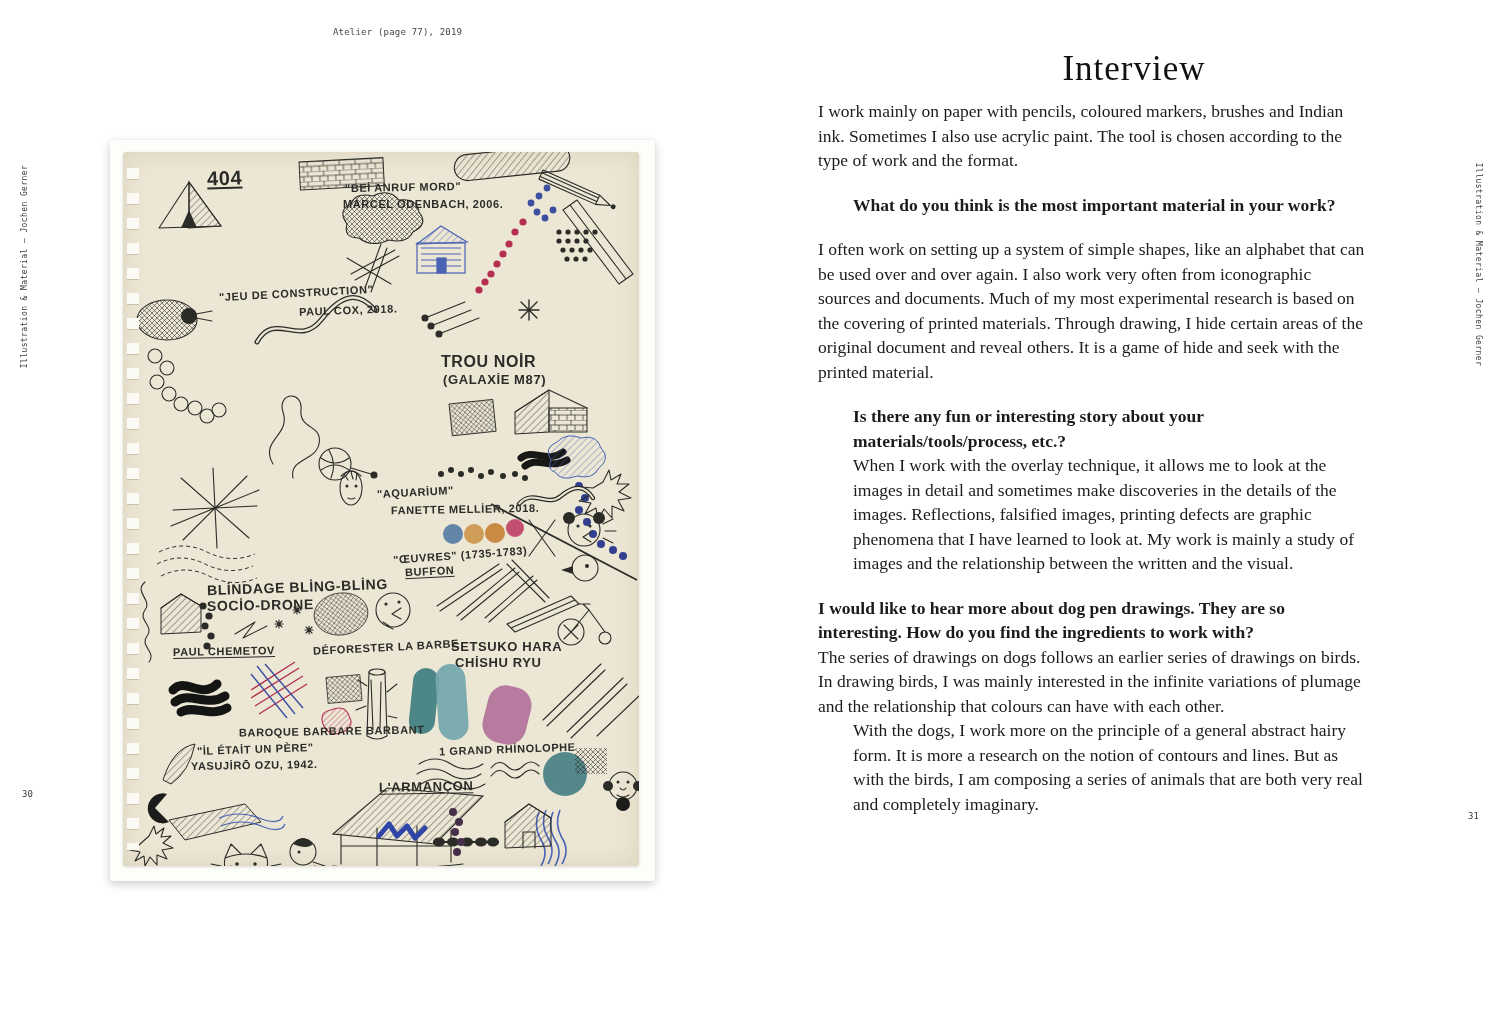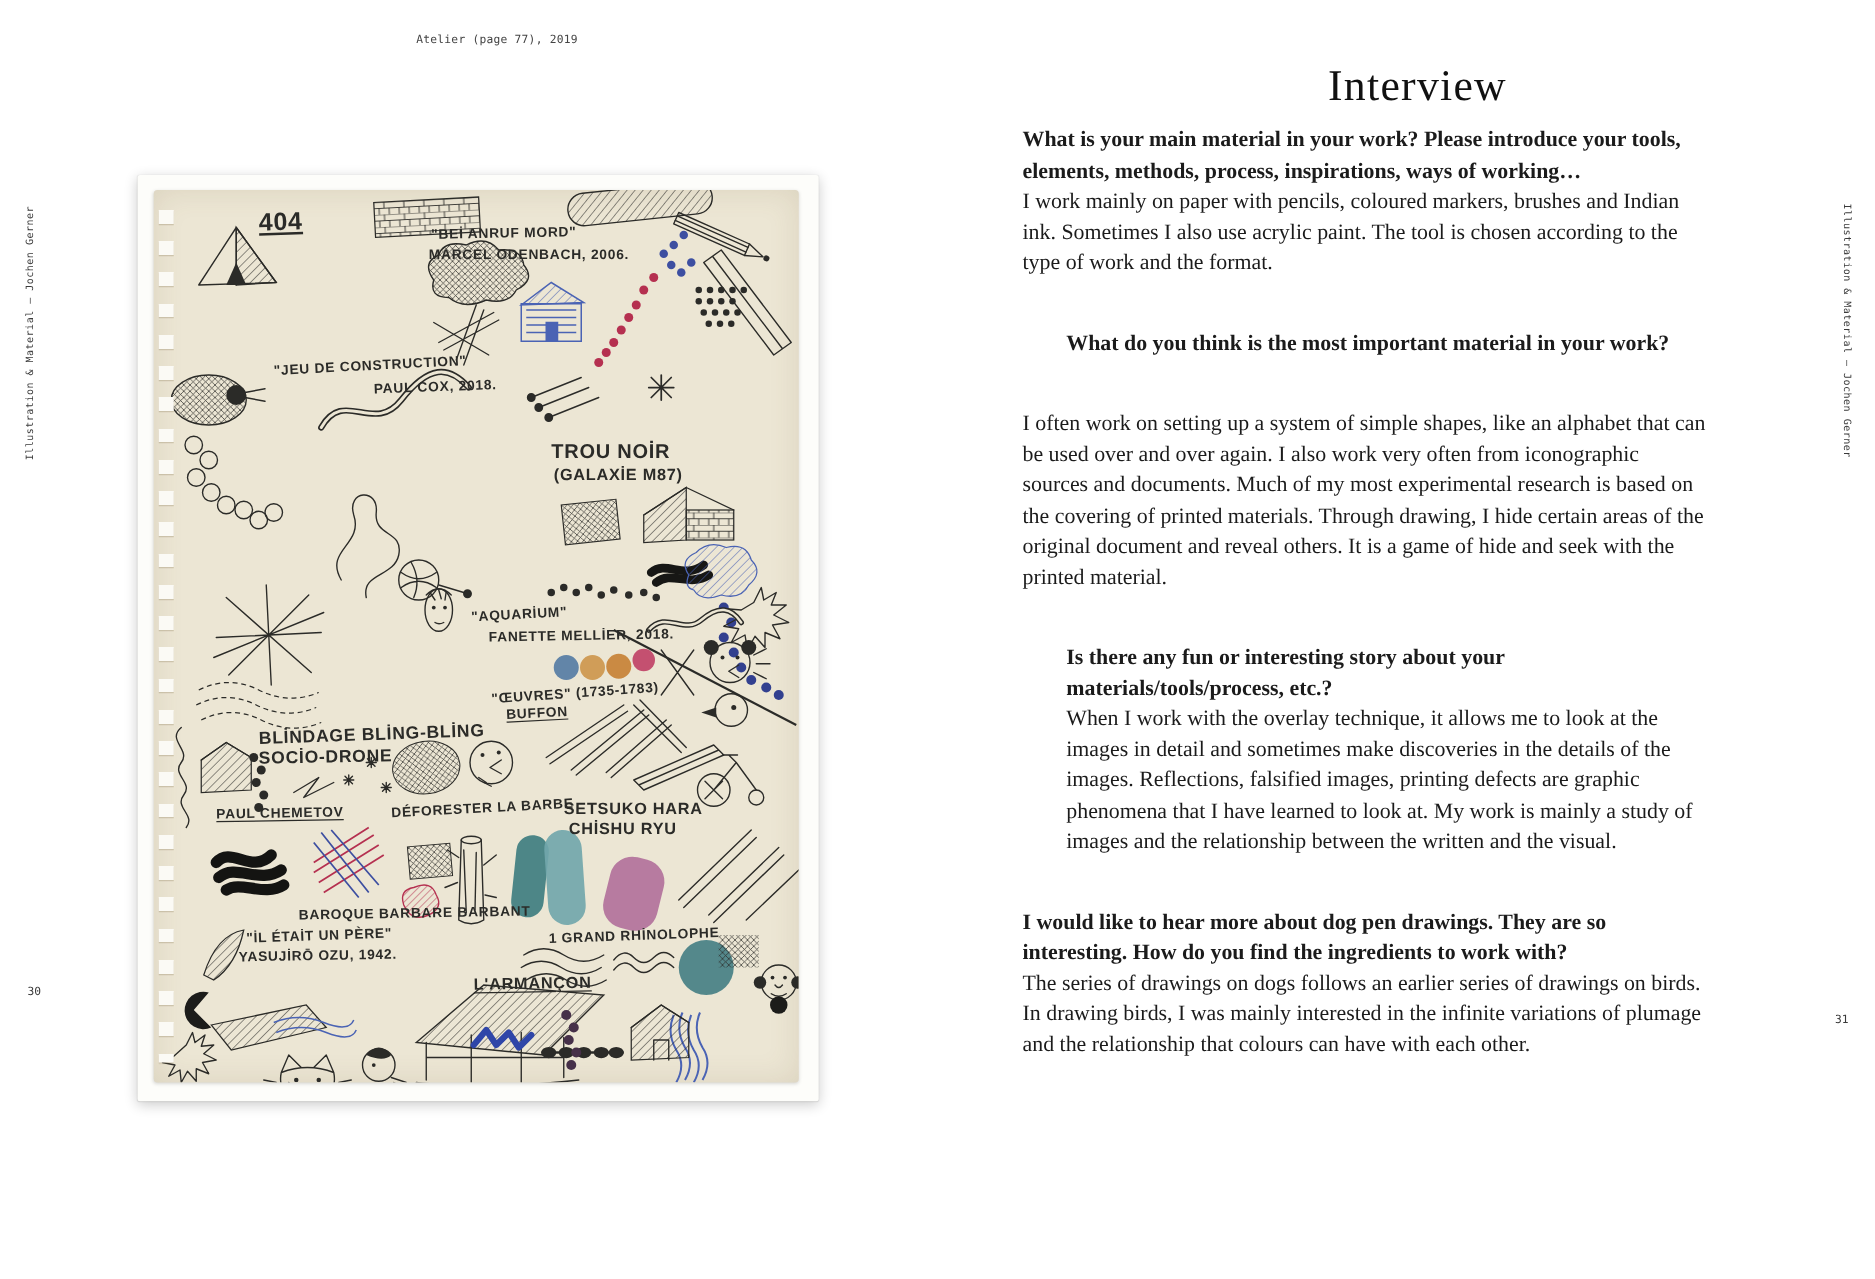--- a/index.html
+++ b/index.html
@@ -45,21 +45,21 @@
 
   
   .title{
     position:absolute;left:818px;top:26px;width:632px;text-align:center;
     font-size:35px;letter-spacing:1px;color:#111;font-weight:400;
   }
   .column{
     position:absolute;left:818px;top:99px;width:548px;
     font-size:17.5px;line-height:24.5px;color:#1b1b1b;
   }
-  .qa{margin-top:40px;}
+  .qa{margin-top:20px;}
   .qa:first-child{margin-top:0;}
   .qa.indent{padding-left:35px;}
   .q{font-weight:bold;}
   .a{font-weight:normal;}
   .a.cont{padding-left:35px;}
 
   svg .d{stroke:#2b2b28;fill:none;stroke-width:1.1;stroke-linecap:round;stroke-linejoin:round;}
 </style>
 </head>
 <body>
@@ -494,30 +494,30 @@
         <div class="awlabel" style="left: 68px; top: 608px; font-size: 11px; transform: rotate(-1deg);">YASUJİRŌ OZU, 1942.</div>
         <div class="awlabel" style="left: 316px; top: 592px; font-size: 11px; transform: rotate(-2deg);">1 GRAND RHİNOLOPHE</div>
         <div class="awlabel" style="left: 256px; top: 628px; font-size: 13px; font-weight: 800; text-decoration: underline; transform: rotate(-1deg);">L'ARMANÇON</div>
       </div>
   </div>
 </div>
 
 <h1 class="title">Interview</h1>
 <div class="column">
     <div class="qa">
-      <div class="q">What is your main material in your work? Please introduce your tools, elements, methods, process, inspirations, ways of working…</div>
       <div class="a">I work mainly on paper with pencils, coloured markers, brushes and Indian ink. Sometimes I also use acrylic paint. The tool is chosen according to the type of work and the format.</div>
     </div>
     <div class="qa indent">
       <div class="q">What do you think is the most important material in your work?</div>
     </div>
     <div class="qa">
       <div class="a">I often work on setting up a system of simple shapes, like an alphabet that can be used over and over again. I also work very often from iconographic sources and documents. Much of my most experimental research is based on the covering of printed materials. Through drawing, I hide certain areas of the original document and reveal others. It is a game of hide and seek with the printed material.</div>
     </div>
     <div class="qa indent">
       <div class="q">Is there any fun or interesting story about your materials/tools/process, etc.?</div>
       <div class="a">When I work with the overlay technique, it allows me to look at the images in detail and sometimes make discoveries in the details of the images. Reflections, falsified images, printing defects are graphic phenomena that I have learned to look at. My work is mainly a study of images and the relationship between the written and the visual.</div>
     </div>
     <div class="qa">
       <div class="q">I would like to hear more about dog pen drawings. They are so interesting. How do you find the ingredients to work with?</div>
       <div class="a">The series of drawings on dogs follows an earlier series of drawings on birds. In drawing birds, I was mainly interested in the infinite variations of plumage and the relationship that colours can have with each other.</div>
+      <div class="a cont">With the dogs, I work more on the principle of a general abstract hairy form. It is more a research on the notion of contours and lines. But as with the birds, I am composing a series of animals that are both very real and completely imaginary.</div>
     </div>
   </div>
 
 </body></html>

